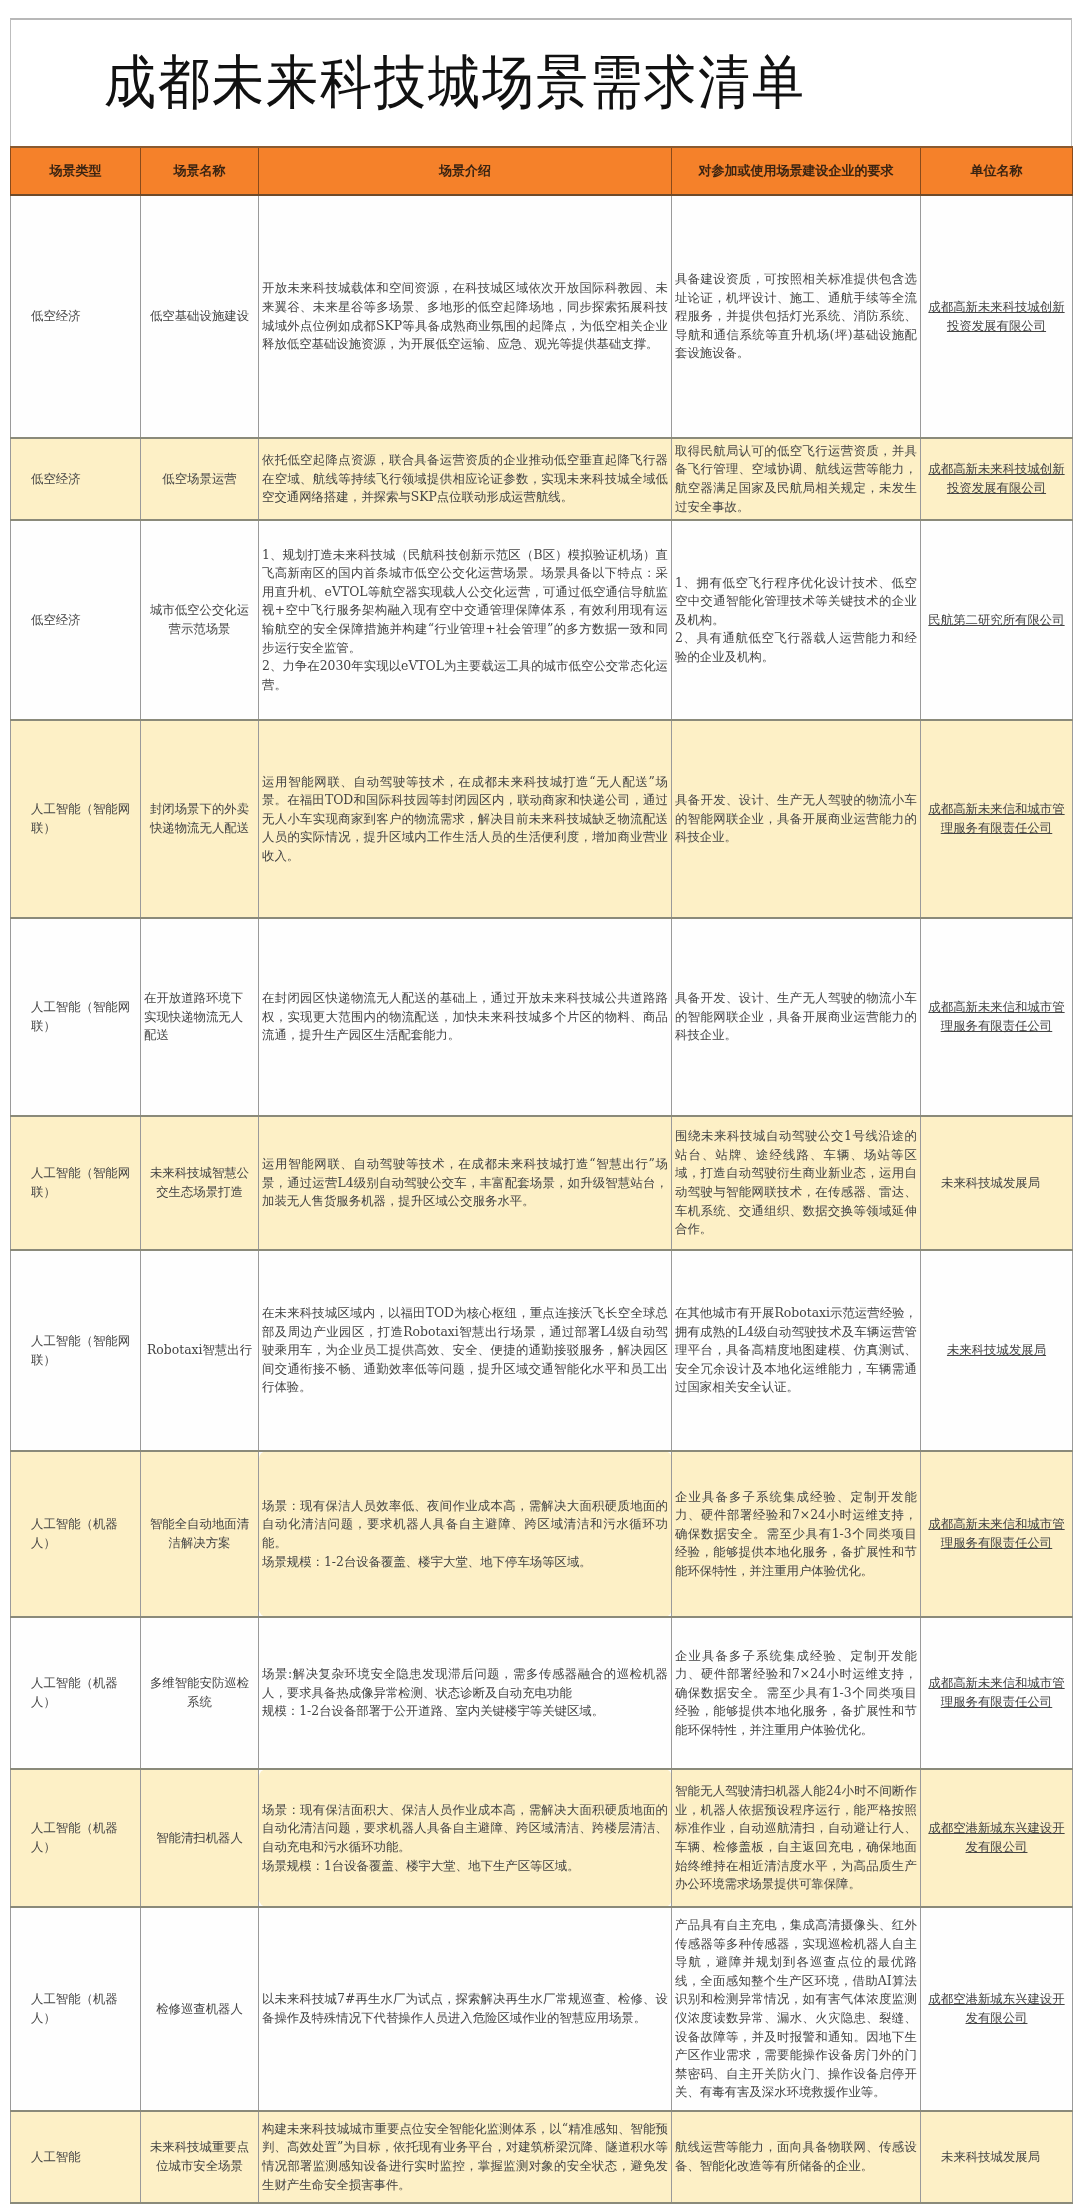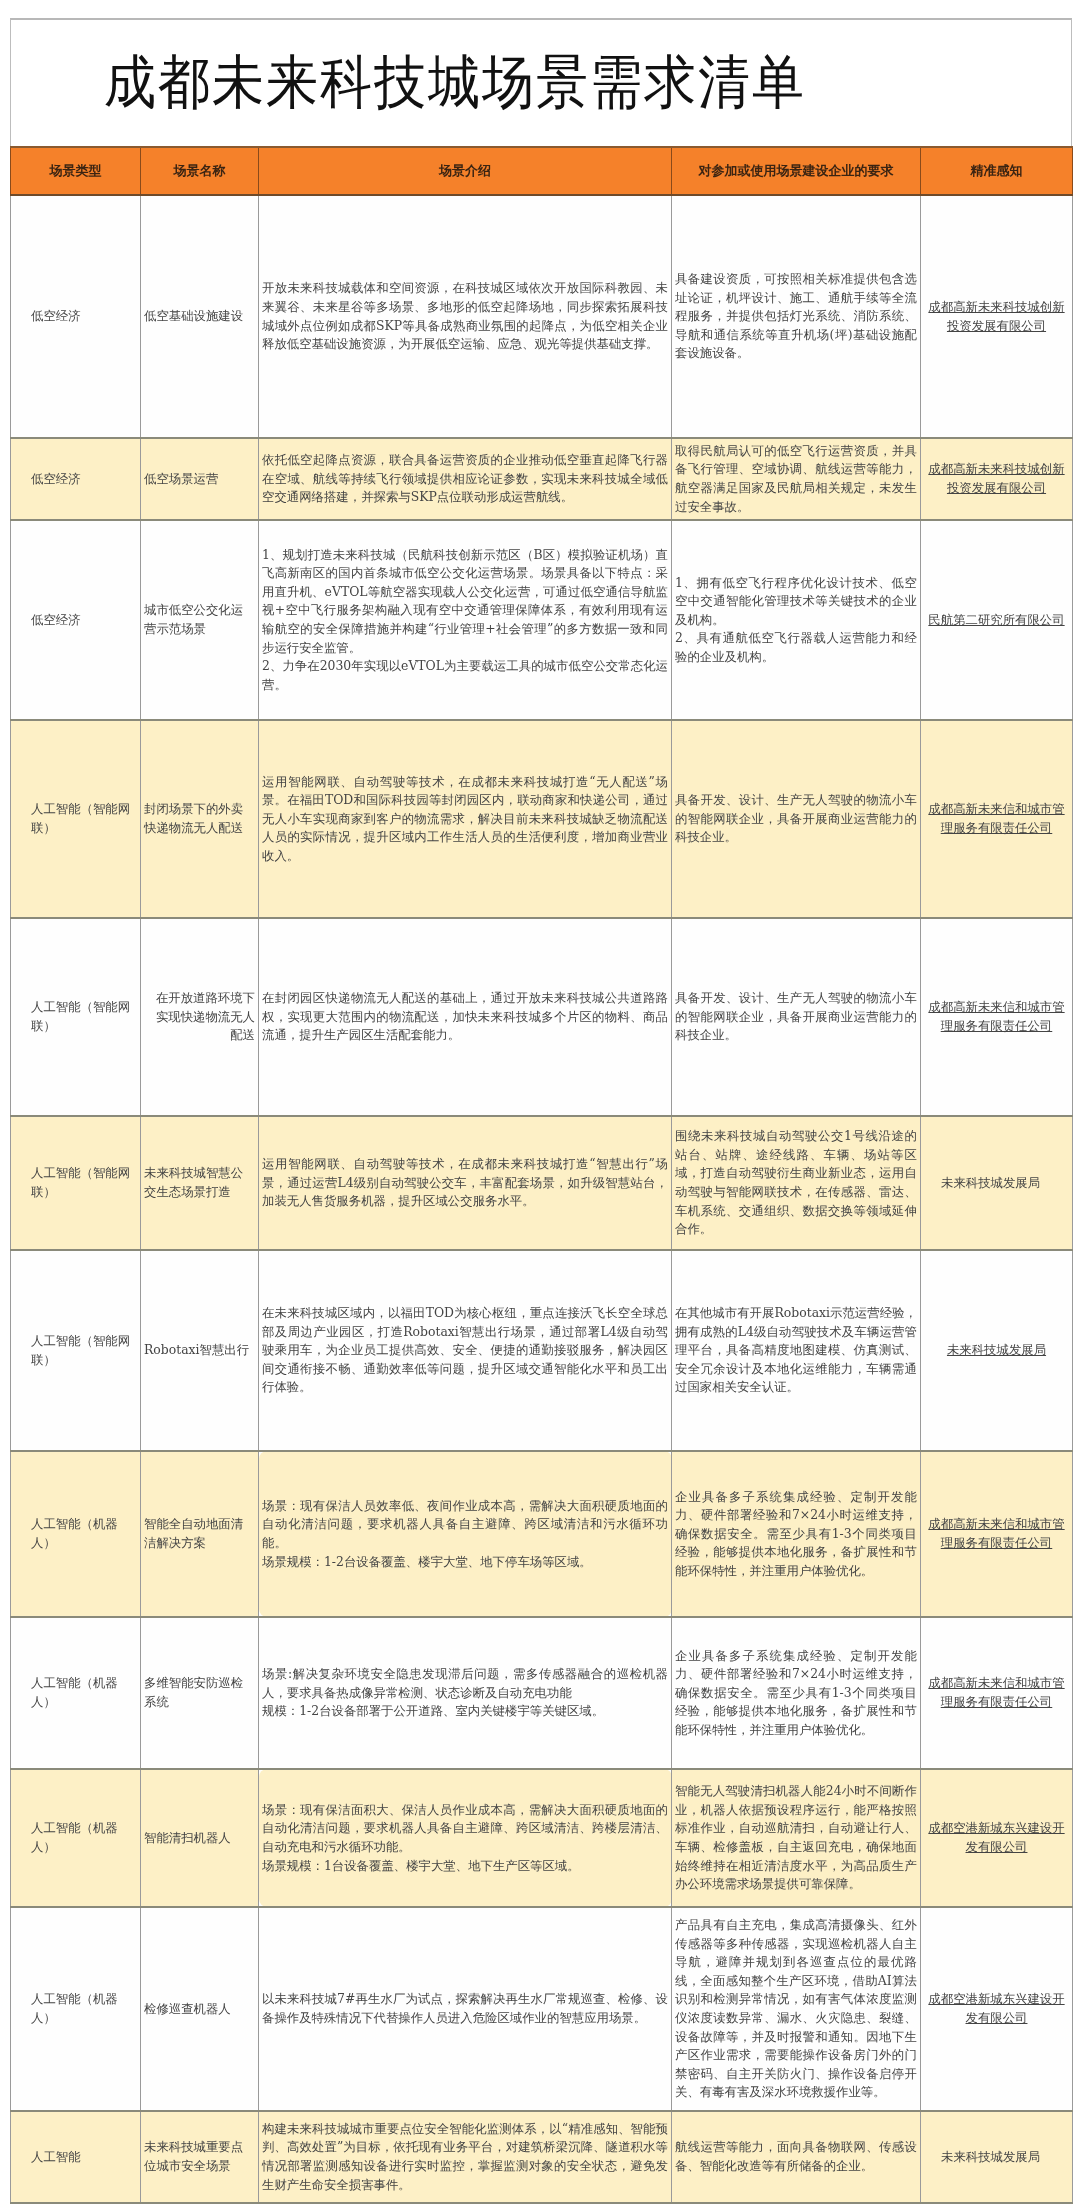--- a/index.html
+++ b/index.html
@@ -9,22 +9,22 @@
   .title-area { position: absolute; left: 10px; top: 20px; width: 890px; height: 126px; display: flex; align-items: center; justify-content: center; }
   .title { font-family: "DejaVu Sans", "Liberation Sans", sans-serif; font-size: 52px; font-weight: 500; color: #111; letter-spacing: 2px; transform: scaleY(1.12); }
   table { position: absolute; left: 10px; top: 146px; width: 1062px; border-collapse: collapse; table-layout: fixed; }
   col.c1 { width: 130px; } col.c2 { width: 118px; } col.c3 { width: 413px; } col.c4 { width: 249px; } col.c5 { width: 152px; }
   th { background: #f5812a; color: #3b2412; font-size: 13px; font-weight: bold; height: 48px; border: 1px solid #8a4a1a; border-top: 2px solid #8a5a30; border-bottom: 2px solid #6e4a2a; text-align: center; vertical-align: middle; }
   td { font-size: 12.4px; line-height: 18.6px; border: 1px solid #9a9a9a; vertical-align: middle; padding: 0 3px; color: #444; }
   tr.alt td { background: #fdf0c6; }
   tr.plain td { background: #fefefe; }
   tr.row td { border-bottom: 2px solid #8a8a7a; }
   td.type { text-align: left; padding-left: 20px; }
-  td.name { text-align: left; }
-  td.name.center { text-align: right; }
+  td.name { text-align: center; }
+  td.name.center { text-align: left; }
   td.unit { text-align: center; text-decoration: underline; }
   td.desc, td.req { text-align: justify; }
   .pre { white-space: pre-line; border-radius: 8px; }
 </style>
 </head>
 <body>
 
 <div class="frame"></div>
 
 <div class="title-area">
@@ -38,21 +38,21 @@
       <col class="c3">
       <col class="c4">
       <col class="c5">
     </colgroup>
   <thead>
     <tr>
       <th>场景类型</th>
       <th>场景名称</th>
       <th>场景介绍</th>
       <th>对参加或使用场景建设企业的要求</th>
-      <th>精准感知</th>
+      <th>单位名称</th>
     </tr>
   </thead>
   <tbody>
     <tr class="row plain" style="height:243px">
       <td class="type">低空经济</td>
       <td class="name">低空基础设施建设</td>
       <td class="desc">开放未来科技城载体和空间资源，在科技城区域依次开放国际科教园、未来翼谷、未来星谷等多场景、多地形的低空起降场地，同步探索拓展科技城域外点位例如成都SKP等具备成熟商业氛围的起降点，为低空相关企业释放低空基础设施资源，为开展低空运输、应急、观光等提供基础支撑。</td>
       <td class="req">具备建设资质，可按照相关标准提供包含选址论证，机坪设计、施工、通航手续等全流程服务，并提供包括灯光系统、消防系统、导航和通信系统等直升机场(坪)基础设施配套设施设备。</td>
       <td class="unit">成都高新未来科技城创新投资发展有限公司</td>
     </tr>

